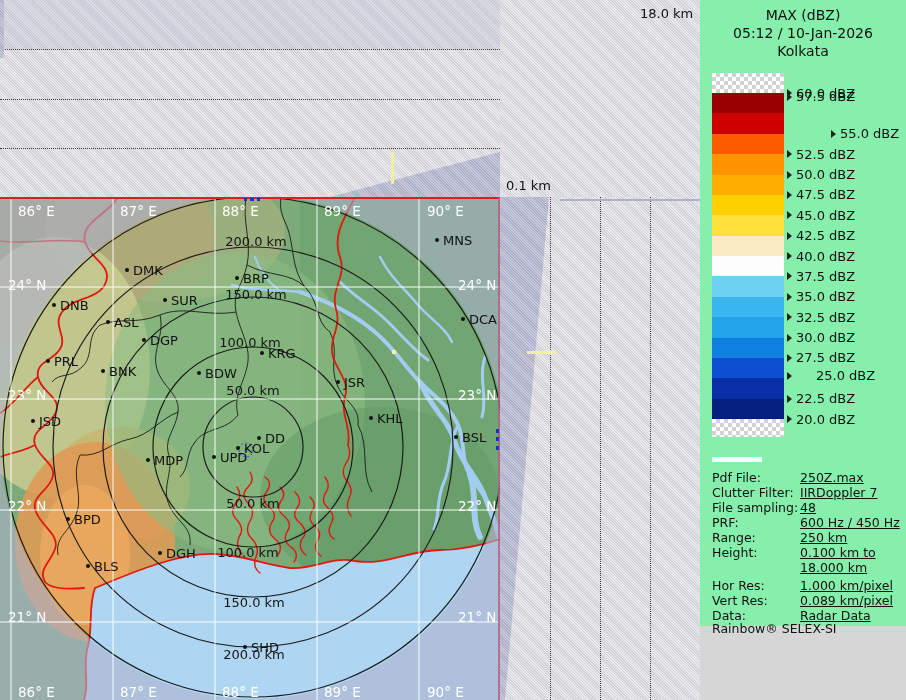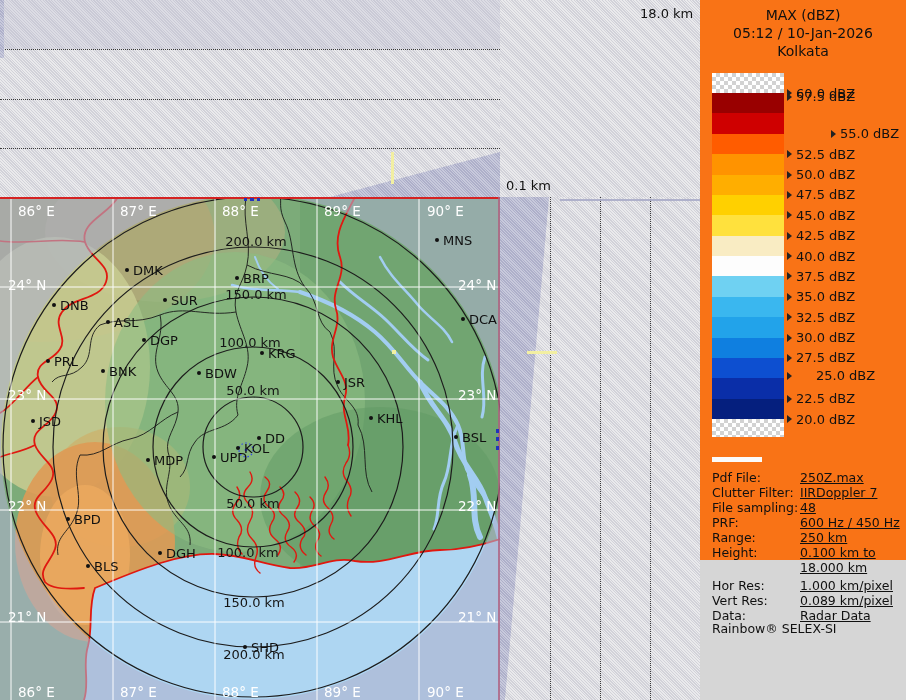--- a/index.html
+++ b/index.html
@@ -23,21 +23,21 @@
   
   .right-strip{position:absolute;left:500px;top:197px;width:200px;height:503px;}
   .vline{position:absolute;top:0;height:503px;width:0;border-left:1px dotted #3a3a3a;}
   .right-wedge{position:absolute;left:0;top:0;width:49px;height:503px;
     clip-path:polygon(0 0,100% 0,10% 100%,0 100%);}
   .right-topline{position:absolute;left:60px;top:2px;width:140px;height:2px;background:rgba(170,172,200,.9);}
   .echo-dash{position:absolute;background:#f2efa2;}
   
   .map{position:absolute;left:0;top:197px;width:500px;height:503px;background:#fca5a5;}
   
-  .legend-panel{position:absolute;left:700px;top:0;width:206px;height:560px;background:#f97316;}
+  .legend-panel{position:absolute;left:700px;top:0;width:206px;height:626px;background:#86efac;}
   .legend-header{position:absolute;left:0;top:6px;width:206px;text-align:center;
       font-size:14px;color:#101010;line-height:18px;}
   .scale-bar{position:absolute;left:12px;top:73px;width:72px;height:364px;}
   .band{width:72px;}
   .checker{background-color:#ffffff;
     background-image:linear-gradient(45deg,#d2d2d2 25%,transparent 25%,transparent 75%,#d2d2d2 75%),
                      linear-gradient(45deg,#d2d2d2 25%,transparent 25%,transparent 75%,#d2d2d2 75%);
     background-size:8px 8px;background-position:0 0,4px 4px;}
   .scale-label{position:absolute;left:87px;height:15px;font-size:13px;color:#111;
       display:flex;align-items:center;white-space:nowrap;}

